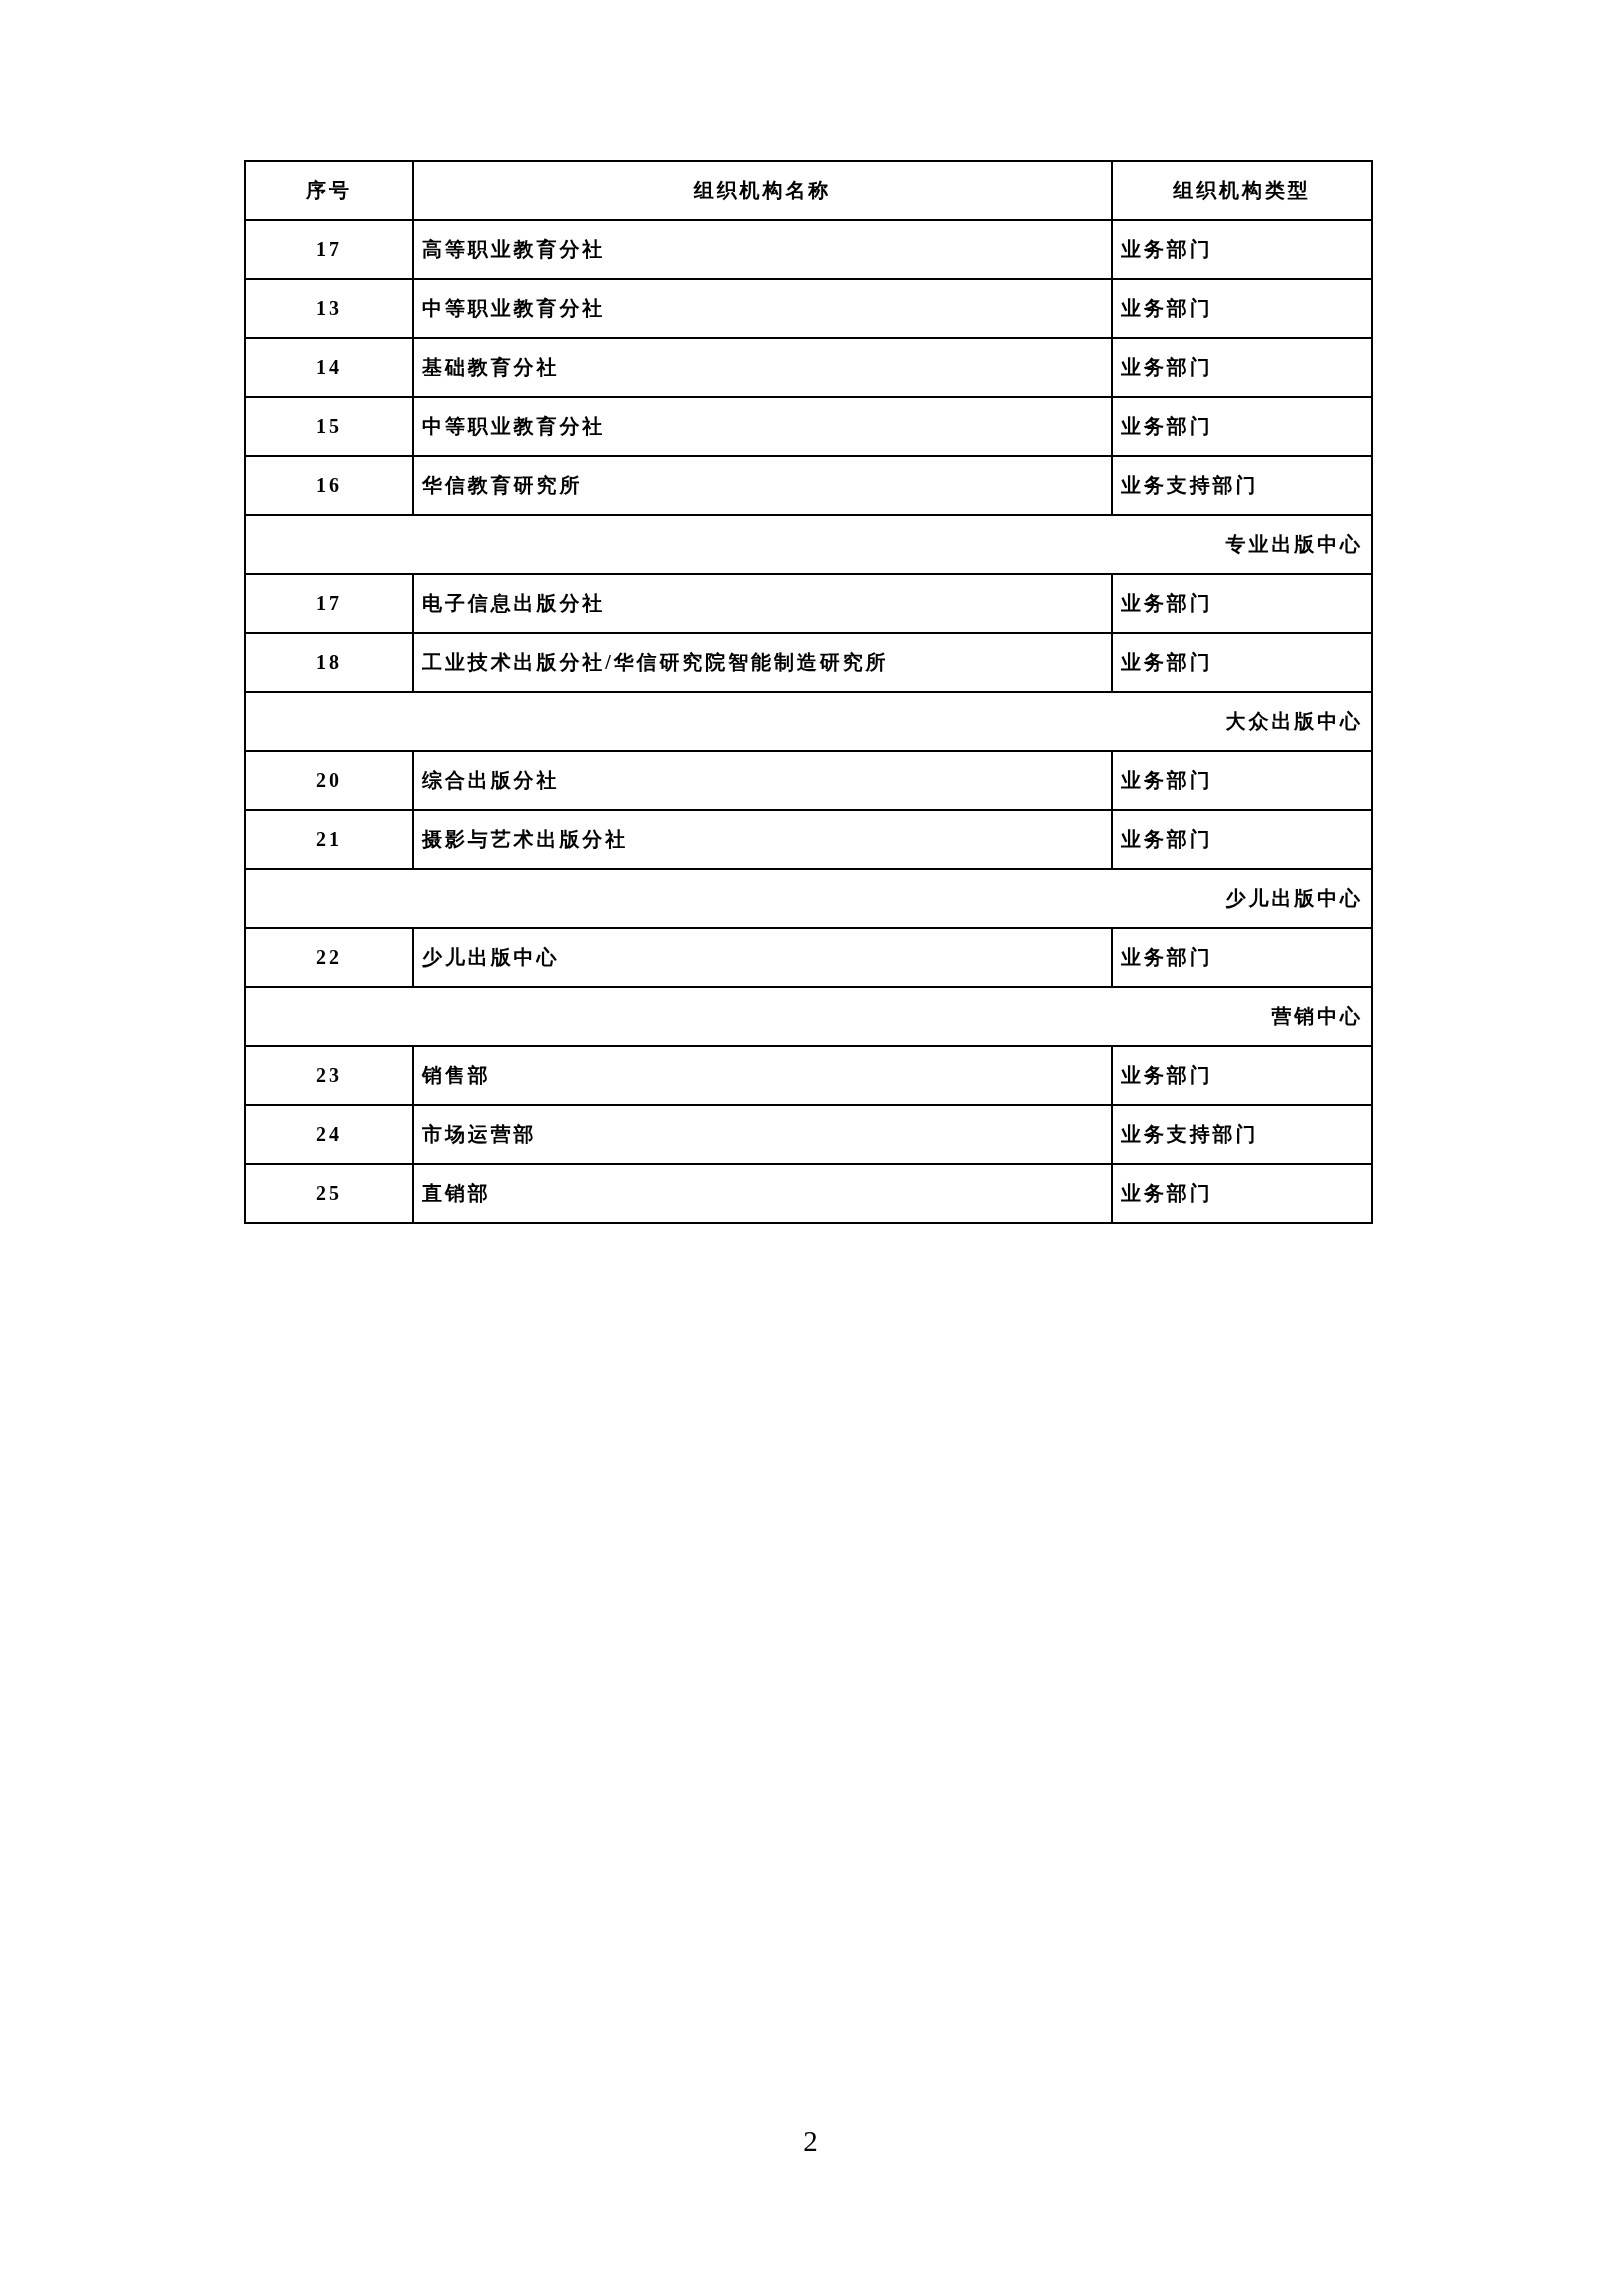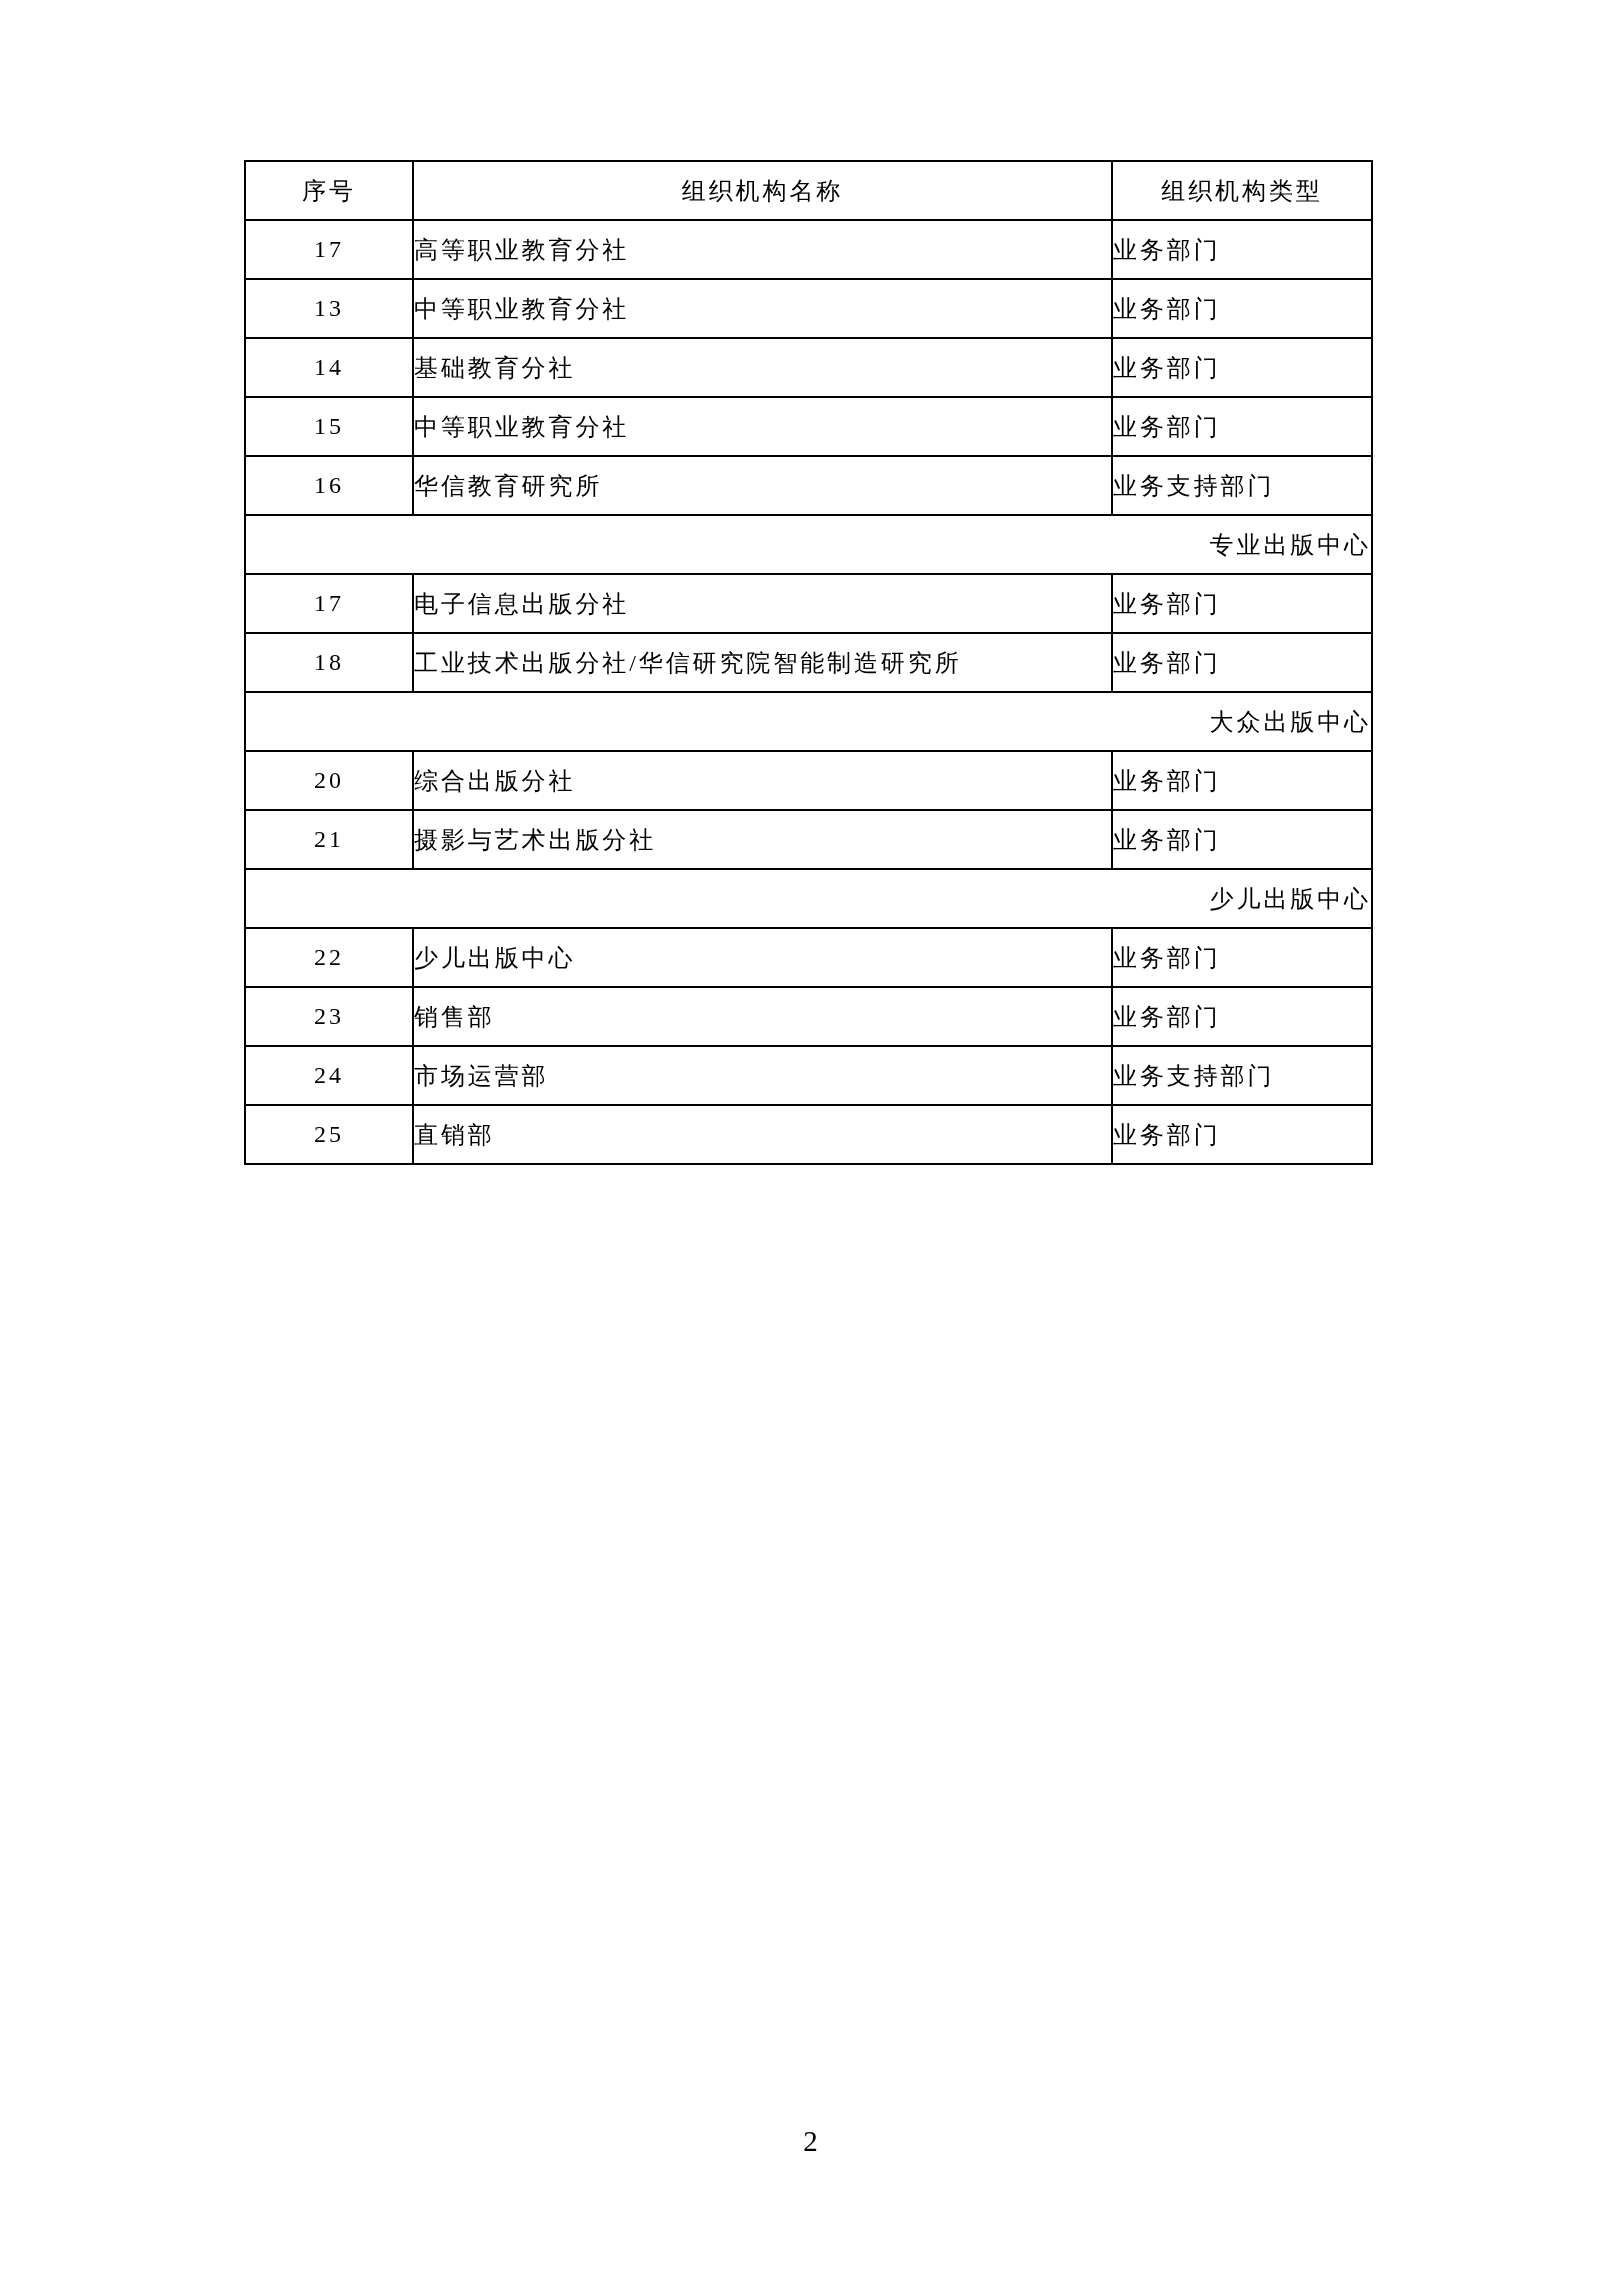--- a/index.html
+++ b/index.html
@@ -22,26 +22,27 @@
     top: 160px;
     width: 1126px;
   }
   table.org-table {
     width: 1126px;
     table-layout: fixed;
     border-collapse: collapse;
   }
   table.org-table td {
     border: 2.9px solid #000000;
-    font-size: 24px;
+    font-size: 20px;
     letter-spacing: 2.9px;
     vertical-align: middle;
     white-space: nowrap;
     overflow: hidden;
-    padding: 0;
+    padding: 8px;
+    font-weight: bold;
   }
   table.org-table tr {
     height: 59px;
   }
   td.hdr {
     text-align: center;
   }
   td.num {
     text-align: center;
     letter-spacing: 1px;
@@ -136,20 +137,23 @@
           </tr>
           <tr>
             <td colspan="3" class="section">少儿出版中心</td>
           </tr>
           <tr>
             <td class="num">22</td>
             <td class="name">少儿出版中心</td>
             <td class="type">业务部门</td>
           </tr>
           <tr>
+            <td colspan="3" class="section">营销中心</td>
+          </tr>
+          <tr>
             <td class="num">23</td>
             <td class="name">销售部</td>
             <td class="type">业务部门</td>
           </tr>
           <tr>
             <td class="num">24</td>
             <td class="name">市场运营部</td>
             <td class="type">业务支持部门</td>
           </tr>
           <tr>

